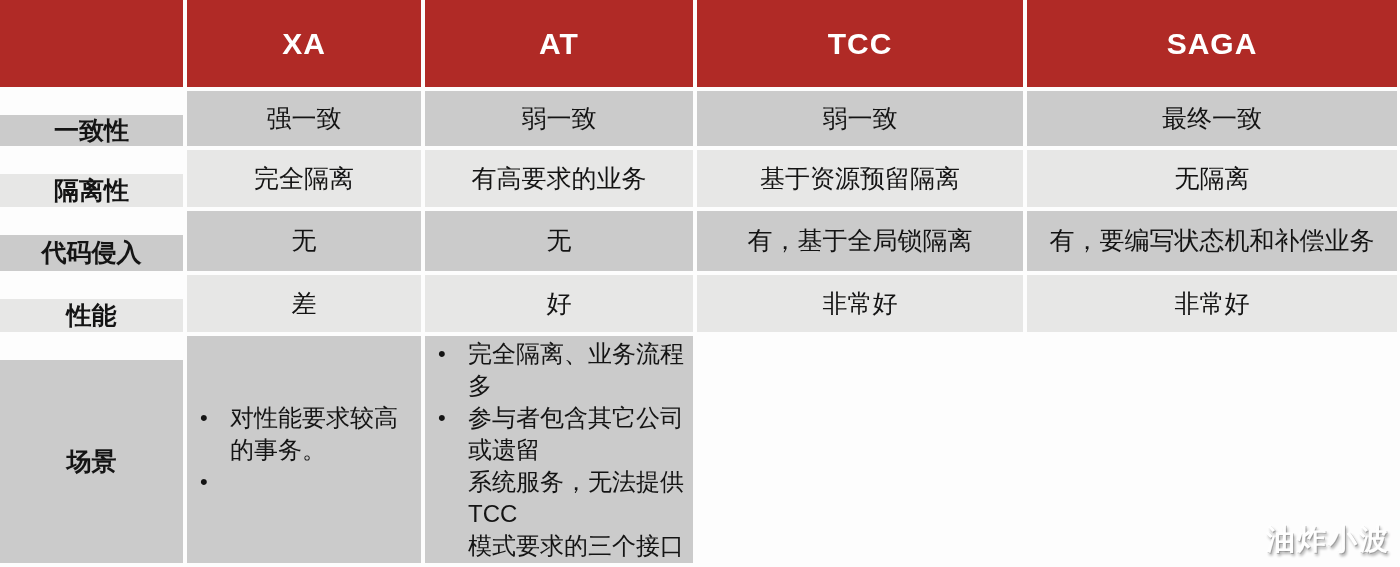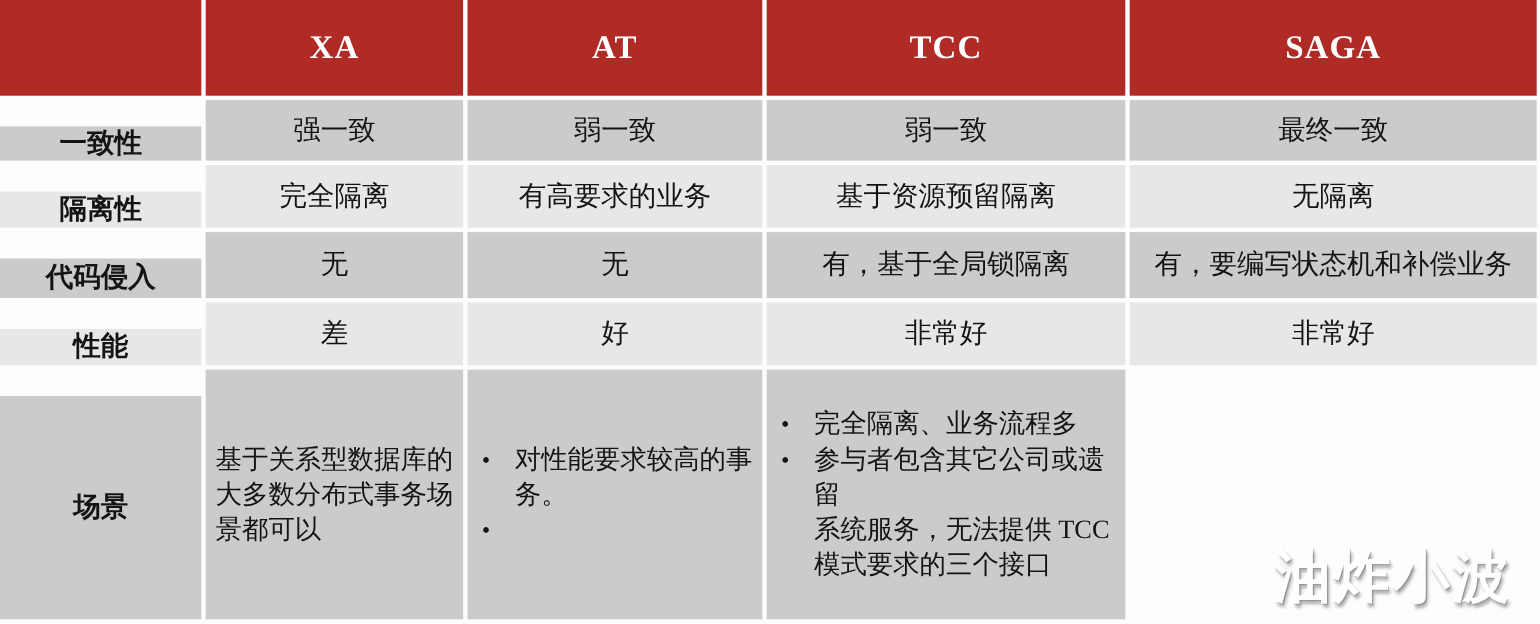--- a/index.html
+++ b/index.html
@@ -28,21 +28,20 @@
   }
   .cell {
     display: flex;
     align-items: center;
     justify-content: center;
     color: var(--text, #141414);
     font-size: 25px;
     line-height: 1.25;
     text-align: center;
     overflow: hidden;
-    font-family: Liberation Serif, serif;
   }
   .r-head { background: var(--header-bg, #b02a26); }
   .r-dark { background: var(--row-dark-bg, #cbcbcb); }
   .r-light { background: var(--row-light-bg, #e7e7e6); }
   .head-cell {
     color: var(--header-text, #ffffff);
     font-size: 30px;
     font-weight: bold;
     letter-spacing: 1px;
   }
@@ -67,23 +66,23 @@
     padding-right: 4px;
   }
   .bullet-item { display: flex; align-items: flex-start; }
   .bullet-glyph {
     flex: 0 0 30px;
     font-size: 22px;
     line-height: 32px;
   }
   .watermark {
     position: absolute;
-    right: 26px;
+    right: 10px;
     bottom: 7px;
-    font-size: 52px;
+    font-size: 29px;
     font-weight: 600;
     letter-spacing: 2px;
     color: var(--watermark-text, #ffffff);
     opacity: 0.88;
     text-shadow: 2px 3px 3px rgba(0,0,0,0.35), 1px 1px 0 rgba(120,120,120,0.45);
     pointer-events: none;
   }
 </style>
 </head>
 <body>
@@ -115,23 +114,20 @@
     <div class="cell r-dark">有，基于全局锁隔离</div>
     <div class="cell r-dark">有，要编写状态机和补偿业务</div>
 
     <div class="cell r-light label-cell">性能</div>
     <div class="cell r-light">差</div>
     <div class="cell r-light">好</div>
     <div class="cell r-light">非常好</div>
     <div class="cell r-light">非常好</div>
 
     <div class="cell r-dark label-cell">场景</div>
-    <div class="cell r-dark scenario-text pre">基于关系型数据库的
-大多数分布式事务场
-景都可以</div>
     <div class="cell r-dark bullets-cell">
       <div class="bullet-item">
         <span class="bullet-glyph">•</span>
         <span class="pre">对性能要求较高的事务。</span>
       </div>
       <div class="bullet-item">
         <span class="bullet-glyph">•</span>
       </div>
     </div>
     <div class="cell r-dark bullets-cell">

